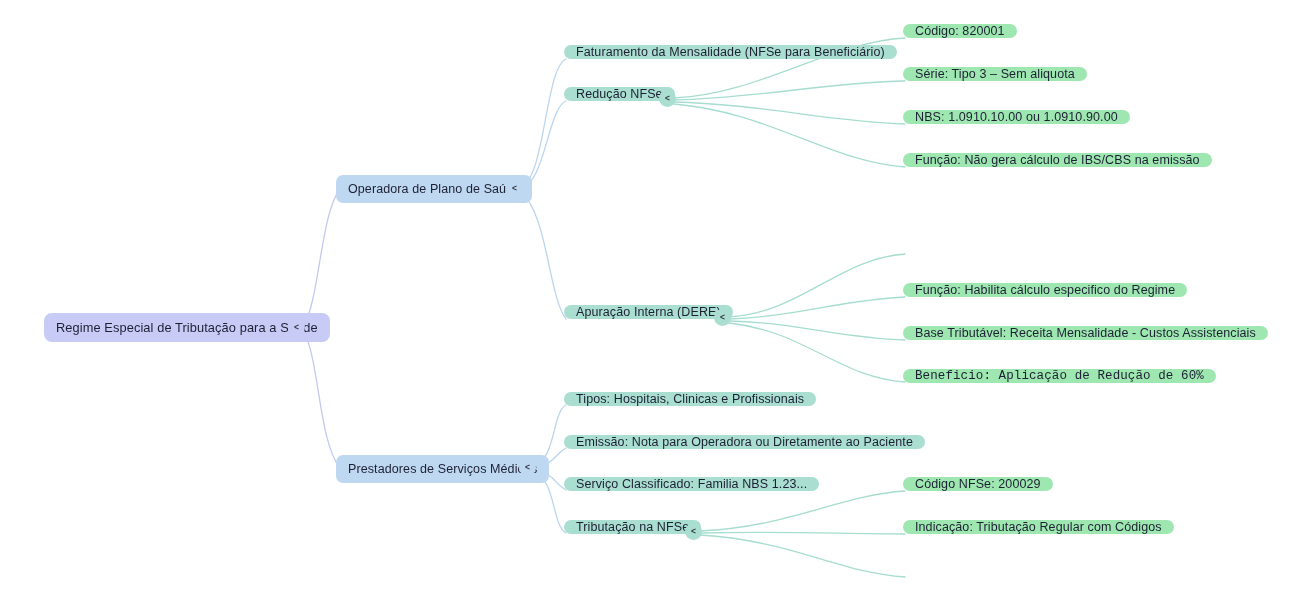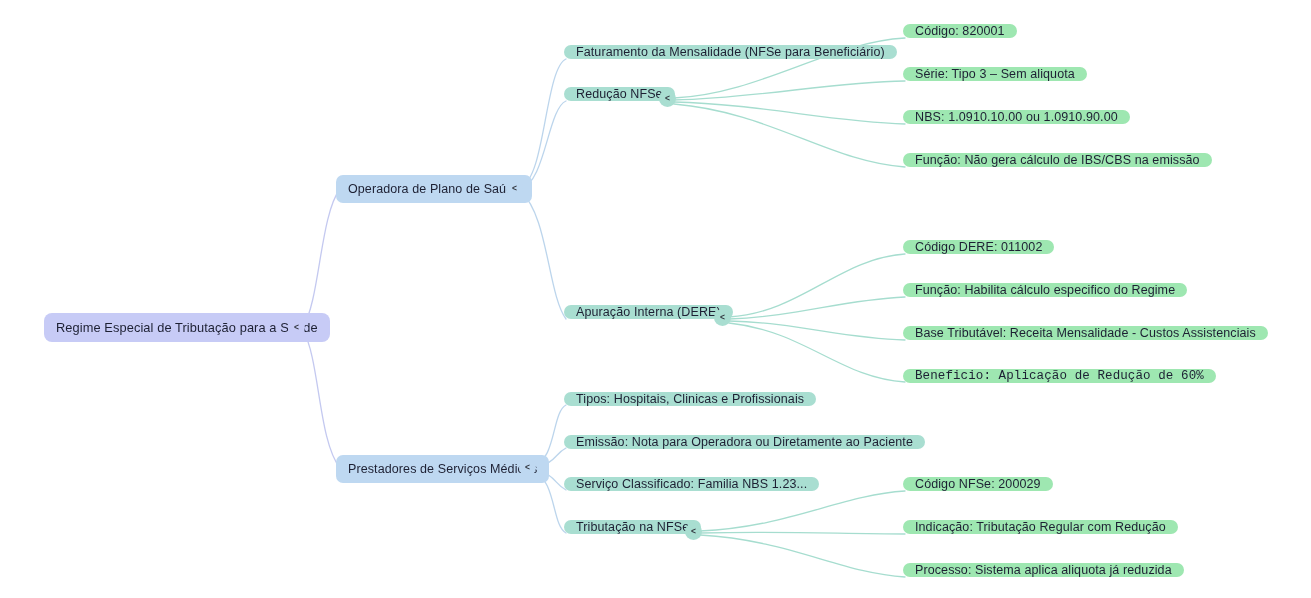--- a/index.html
+++ b/index.html
@@ -139,36 +139,34 @@
   <div class="node leaf" style="left:903px; top:24px;">Código: 820001</div>
   <div class="node leaf" style="left:903px; top:67px;">Série: Tipo 3 – Sem aliquota</div>
   <div class="node leaf" style="left:903px; top:110px;">NBS: 1.0910.10.00 ou 1.0910.90.00</div>
   <div class="node leaf" style="left:903px; top:153px;">Função: Não gera cálculo de IBS/CBS na emissão</div>
 
   <div class="node lvl3" style="left:564px; top:305px;">Apuração Interna (DERE)</div>
   <div class="toggle t-teal" style="left:714px; top:309px;">
       <span>&lt;</span>
     </div>
 
-  <div class="node leaf" style="left:903px; top:240px;">Código DERE: 011002</div>
   <div class="node leaf" style="left:903px; top:283px;">Função: Habilita cálculo especifico do Regime</div>
   <div class="node leaf" style="left:903px; top:326px;">Base Tributável: Receita Mensalidade - Custos Assistenciais</div>
   <div class="node leaf" style="left:903px; top:369px;font-family:Liberation Mono, monospace;">Beneficio: Aplicação de Redução de 60%</div>
 
   <div class="node lvl2" style="left:336px; top:455px;">Prestadores de Serviços Médicos</div>
   <div class="toggle t-blue" style="left:519px; top:459px;">
       <span>&lt;</span>
     </div>
 
   <div class="node lvl3" style="left:564px; top:392px;">Tipos: Hospitais, Clinicas e Profissionais</div>
   <div class="node lvl3" style="left:564px; top:435px;border-radius:10px;">Emissão: Nota para Operadora ou Diretamente ao Paciente</div>
   <div class="node lvl3" style="left:564px; top:477px;">Serviço Classificado: Familia NBS 1.23...</div>
 
   <div class="node lvl3" style="left:564px; top:520px;">Tributação na NFSe</div>
   <div class="toggle t-teal" style="left:685px; top:523px;">
       <span>&lt;</span>
     </div>
 
   <div class="node leaf" style="left:903px; top:477px;">Código NFSe: 200029</div>
-  <div class="node leaf" style="left:903px; top:520px;">Indicação: Tributação Regular com Redução</div>
-  <div class="node leaf" style="left:903px; top:563px;">Processo: Sistema aplica aliquota já reduzida</div>
+  <div class="node leaf" style="left:903px; top:520px;">Indicação: Tributação Regular com Códigos</div>
 
 </div>
 
 </body></html>

